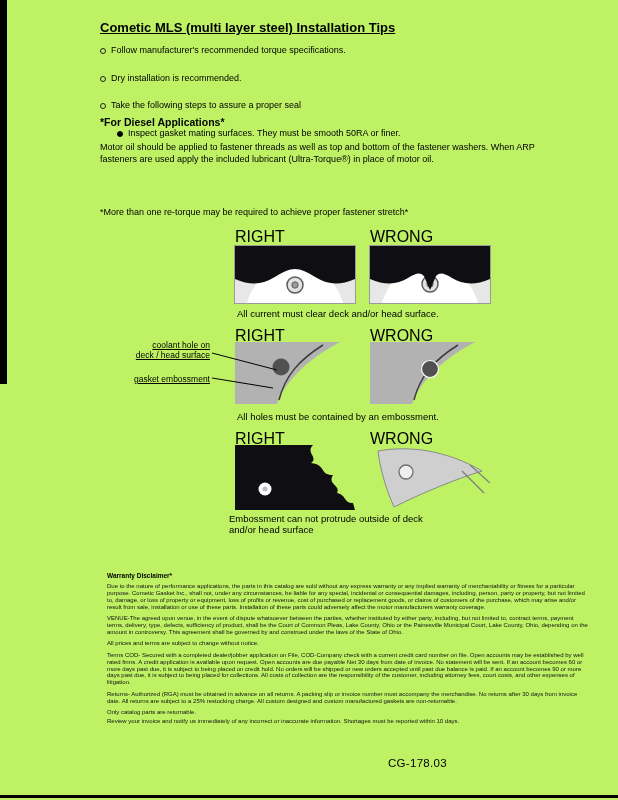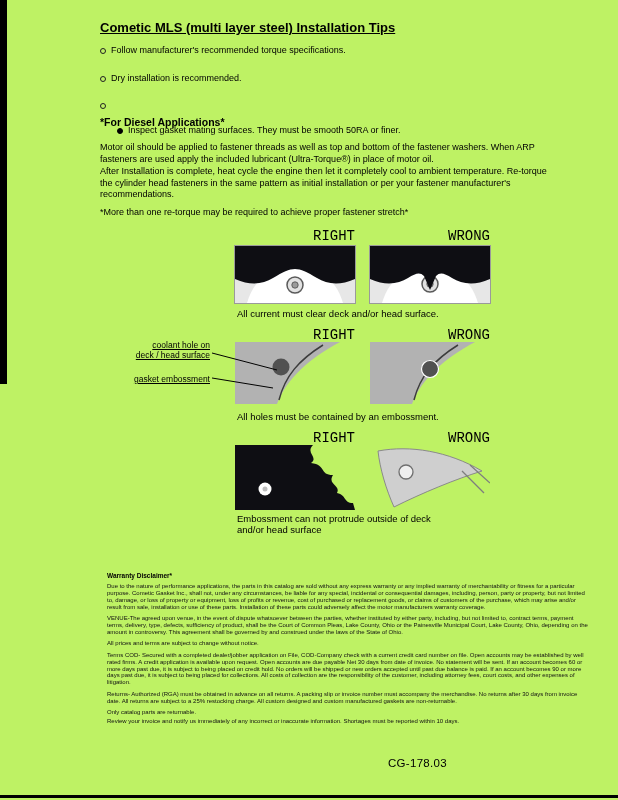--- a/index.html
+++ b/index.html
@@ -8,21 +8,21 @@
   .leftbar{left:0;top:0;width:7px;height:384px;background:#000;}
   .bottomrule{left:0;top:795px;width:618px;height:3px;background:#000;}
   .title{font-size:13px;font-weight:bold;text-decoration:underline;white-space:nowrap;}
   .bullets{display:flex;flex-direction:column;gap:1px;font-size:9px;line-height:11.5px;}
   .bullet{display:flex;}
   .bullet .marker{width:4px;height:4px;border:1px solid #222;border-radius:50%;margin:3px 5px 0 0;flex:none;}
   .bullet.sub{margin-left:17px;}
   .bullet.sub .marker{background:#000;border-color:#000;}
   .h2{font-size:10.5px;font-weight:bold;}
   .para{font-size:9px;line-height:11.5px;}
-  .dlabel{font-size:14px;text-align:right;width:120px;font-family:Liberation Mono, monospace;}
+  .dlabel{font-size:16px;text-align:left;width:120px;}
   .caption{font-size:9.5px;line-height:11px;}
   .imgbox{width:120px;}
   .imgbox svg{display:block;}
   .bordered{outline:1px solid #9a9a9a;}
   .pointer-label{font-size:8.5px;line-height:10px;text-align:right;text-decoration:underline;}
   .tiny-h{font-size:6.5px;font-weight:bold;}
   .tiny{font-size:6px;line-height:6.9px;color:#111;}
   .tiny p{margin:0 0 4.5px 0;}
   .footer-code{font-size:11.5px;letter-spacing:.3px;}
 </style>
@@ -39,30 +39,30 @@
     <div class="bullet">
         <span class="marker"></span>
         <span>Follow manufacturer's recommended torque specifications.</span>
       </div>
     <div class="bullet">
         <span class="marker"></span>
         <span>Dry installation is recommended.</span>
       </div>
     <div class="bullet">
         <span class="marker"></span>
+        <span>Take the following steps to assure a proper seal</span>
       </div>
     <div class="bullet sub">
         <span class="marker"></span>
         <span>Inspect gasket mating surfaces.  They must be smooth 50RA or finer.</span>
       </div>
   </div>
 
   <div class="abs h2" style="left:100px;top:116px;">*For Diesel Applications*</div>
   <div class="abs para" style="left:100px;top:142px;width:448px;">Motor oil should be applied to fastener threads as well as top and bottom of the fastener washers. When ARP fasteners are used apply the included lubricant (Ultra-Torque®) in place of motor oil.</div>
-  <div class="abs para" style="left:100px;top:166px;width:448px;">After Installation is complete, heat cycle the engine then let it completely cool to ambient temperature. Re-torque the cylinder head fasteners in the same pattern as initial installation or per your fastener manufacturer's recommendations.</div>
   <div class="abs para" style="left:100px;top:207px;width:448px;">*More than one re-torque may be required to achieve proper fastener stretch*</div>
 
   <div class="abs dlabel" style="left:235px;top:228px;">RIGHT</div>
   <div class="abs dlabel" style="left:370px;top:228px;">WRONG</div>
 
   <div class="abs imgbox bordered" style="left:235px;top:246px;">
     <svg width="120" height="57" viewBox="0 0 120 57">
       <rect width="120" height="57" fill="#e7e7e7"></rect>
       <path d="M12,57 C20,30 38,22 60,22 C82,22 100,30 108,57 Z" fill="#ffffff"></path>
       <path d="M0,0 H120 V33 C104,40 92,38 82,32 C72,26 66,23 60,23 C54,23 48,26 38,32 C28,38 16,40 0,33 Z" fill="#0e0e13"></path>
@@ -124,21 +124,21 @@
       <circle cx="30" cy="44" r="2.5" fill="#bdbdbd"></circle>
     </svg>
   </div>
   <div class="abs imgbox" style="left:370px;top:445px;">
     <svg width="120" height="65" viewBox="0 0 120 65">
       <path d="M8,6 C40,0 78,6 112,26 C86,34 52,48 24,62 C16,44 10,24 8,6 Z" fill="#cfcfcf" stroke="#8a8a8a" stroke-width="1"></path>
       <path d="M100,20 L120,38 M92,26 L114,48" stroke="#7e7e7e" stroke-width="1.3" fill="none"></path>
       <circle cx="36" cy="27" r="7" fill="#efefef" stroke="#6f6f6f" stroke-width="1.3"></circle>
     </svg>
   </div>
-  <div class="abs caption" style="left:237px;top:513px;width:215px;">Embossment can not protrude outside of deck and/or head surface</div>
+  <div class="abs caption" style="left:229px;top:513px;width:215px;">Embossment can not protrude outside of deck and/or head surface</div>
 
   <div class="abs tiny-h" style="left:107px;top:572px;">Warranty Disclaimer*</div>
   <div class="abs tiny" style="left:107px;top:583px;width:482px;">
     <p>Due to the nature of performance applications, the parts in this catalog are sold without any express warranty or any implied warranty of merchantability or fitness for a particular purpose.  Cometic Gasket Inc., shall not, under any circumstances, be liable for any special, incidental or consequential damages, including, person, party or property, but not limited to, damage, or loss of property or equipment, loss of profits or revenue, cost of purchased or replacement goods, or claims of customers of the purchase, which may arise and/or result from sale, installation or use of these parts.  Installation of these parts could adversely affect the motor manufacturers warranty coverage.</p>
     <p>VENUE-The agreed upon venue, in the event of dispute whatsoever between the parties, whether instituted by either party, including, but not limited to, contract terms, payment terms, delivery, type, defects, sufficiency of product, shall be the Court of Common Pleas, Lake County, Ohio or the Painesville Municipal Court, Lake County, Ohio, depending on the amount in controversy.  This agreement shall be governed by and construed under the laws of the State of Ohio.</p>
     <p>All prices and terms are subject to change without notice.</p>
     <p>Terms COD- Secured with a completed dealer/jobber application on File, COD-Company check with a current credit card number on file.  Open accounts may be established by well rated firms.  A credit application is available upon request.  Open accounts are due payable Net 30 days from date of invoice.  No statement will be sent.  If an account becomes 60 or more days past due, it is subject to being placed on credit hold.  No orders will be shipped or new orders accepted until past due balance is paid.  If an account becomes 90 or more days past due, it is subject to being placed for collections.  All costs of collection are the responsibility of the customer, including attorney fees, court costs, and other expenses of litigation.</p>
     <p>Returns- Authorized (RGA) must be obtained in advance on all returns.  A packing slip or invoice number must accompany the merchandise.  No returns after 30 days from invoice date.  All returns are subject to a 25% restocking charge.  All custom designed and custom manufactured gaskets are non-returnable.</p>
     <p style="margin-bottom:1.5px;">Only catalog parts are returnable.</p>
     <p>Review your invoice and notify us immediately of any incorrect or inaccurate information.  Shortages must be reported within 10 days.</p>

